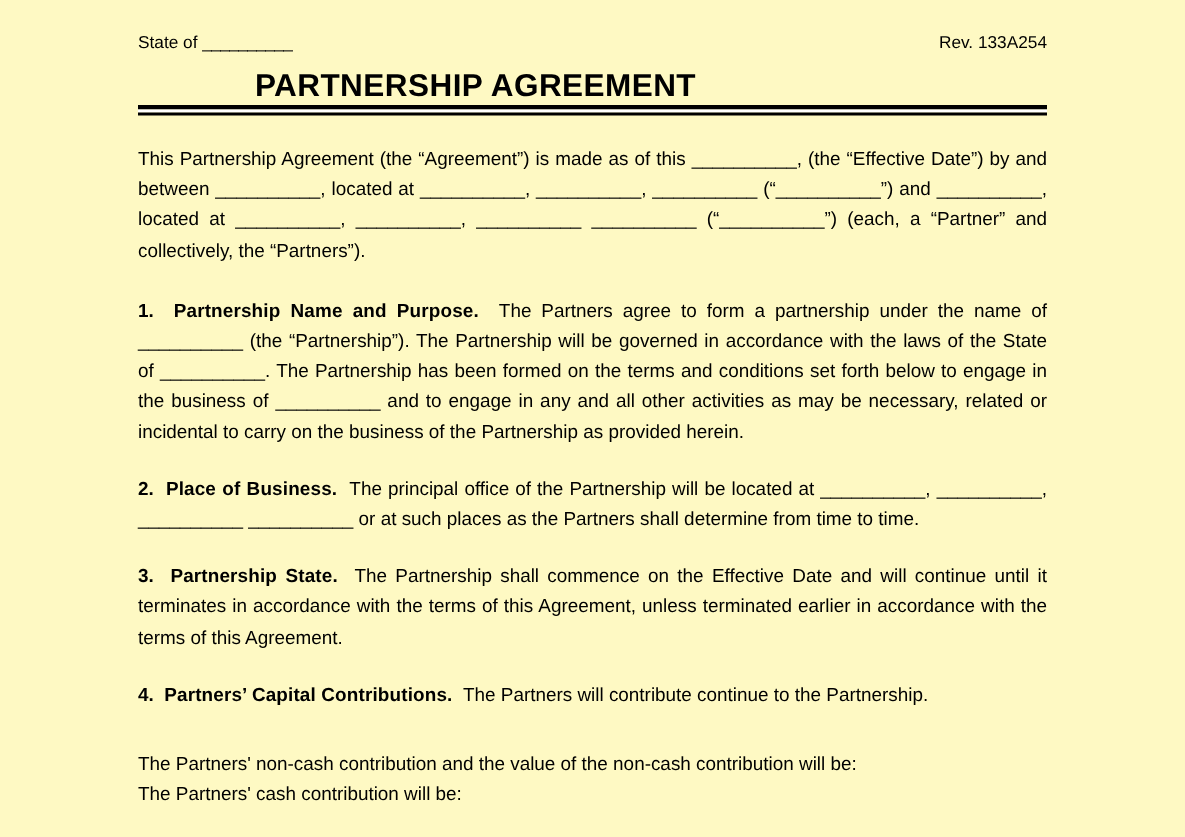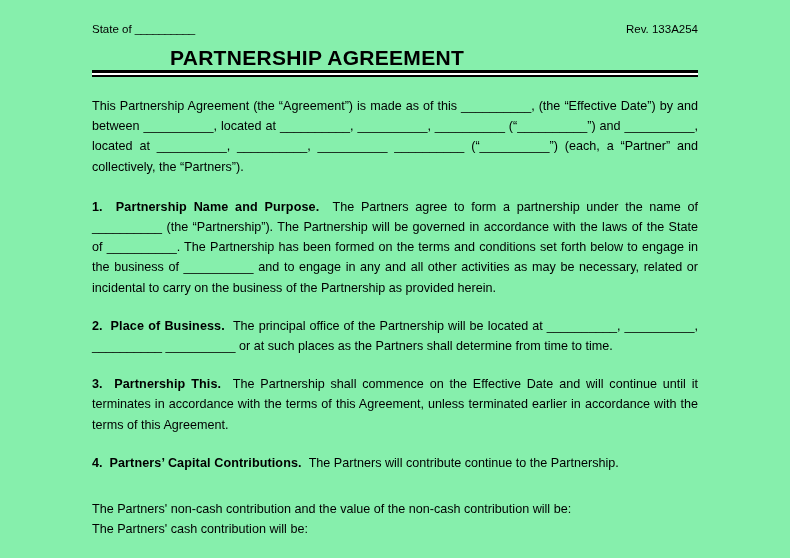--- a/index.html
+++ b/index.html
@@ -12,21 +12,21 @@
     height: 558px;
     overflow: hidden;
     font-family: "Liberation Sans", sans-serif;
     color: #000000;
     -webkit-font-smoothing: none;
   }
   .page {
     position: relative;
     width: 790px;
     height: 558px;
-    background: #86efac;
+    background: #fef9c3;
     box-sizing: border-box;
   }
 
   
   .header-row {
     position: absolute;
     left: 92px;
     top: 22px;
     width: 606px;
     display: flex;
@@ -141,21 +141,21 @@
     <div class="spacer-20"></div>
 
     <p class="para"><span class="sec-num">1.</span>&nbsp;&nbsp;<span class="sec-head">Partnership Name and Purpose.</span>&nbsp;&nbsp;<span>The Partners agree to form a partnership under the name of __________ (the “Partnership”). The Partnership will be governed in accordance with the laws of the State of __________. The Partnership has been formed on the terms and conditions set forth below to engage in the business of __________ and to engage in any and all other activities as may be necessary, related or incidental to carry on the business of the Partnership as provided herein.</span></p>
 
     <div class="spacer-18"></div>
 
     <p class="para"><span class="sec-num">2.</span>&nbsp;&nbsp;<span class="sec-head">Place of Business.</span>&nbsp;&nbsp;<span>The principal office of the Partnership will be located at __________, __________, __________ __________ or at such places as the Partners shall determine from time to time.</span></p>
 
     <div class="spacer-18"></div>
 
-    <p class="para"><span class="sec-num">3.</span>&nbsp;&nbsp;<span class="sec-head">Partnership This.</span>&nbsp;&nbsp;<span>The Partnership shall commence on the Effective Date and will continue until it terminates in accordance with the terms of this Agreement, unless terminated earlier in accordance with the terms of this Agreement.</span></p>
+    <p class="para"><span class="sec-num">3.</span>&nbsp;&nbsp;<span class="sec-head">Partnership State.</span>&nbsp;&nbsp;<span>The Partnership shall commence on the Effective Date and will continue until it terminates in accordance with the terms of this Agreement, unless terminated earlier in accordance with the terms of this Agreement.</span></p>
 
     <div class="spacer-18"></div>
 
     <p class="para nojust"><span class="sec-num">4.</span>&nbsp;&nbsp;<span class="sec-head">Partners’ Capital Contributions.</span>&nbsp;&nbsp;<span>The Partners will contribute continue to the Partnership.</span></p>
 
     <div class="spacer-26"></div>
 
     <p class="para nojust">The Partners' non-cash contribution and the value of the non-cash contribution will be:</p>
     <p class="para nojust">The Partners' cash contribution will be:</p>
 

